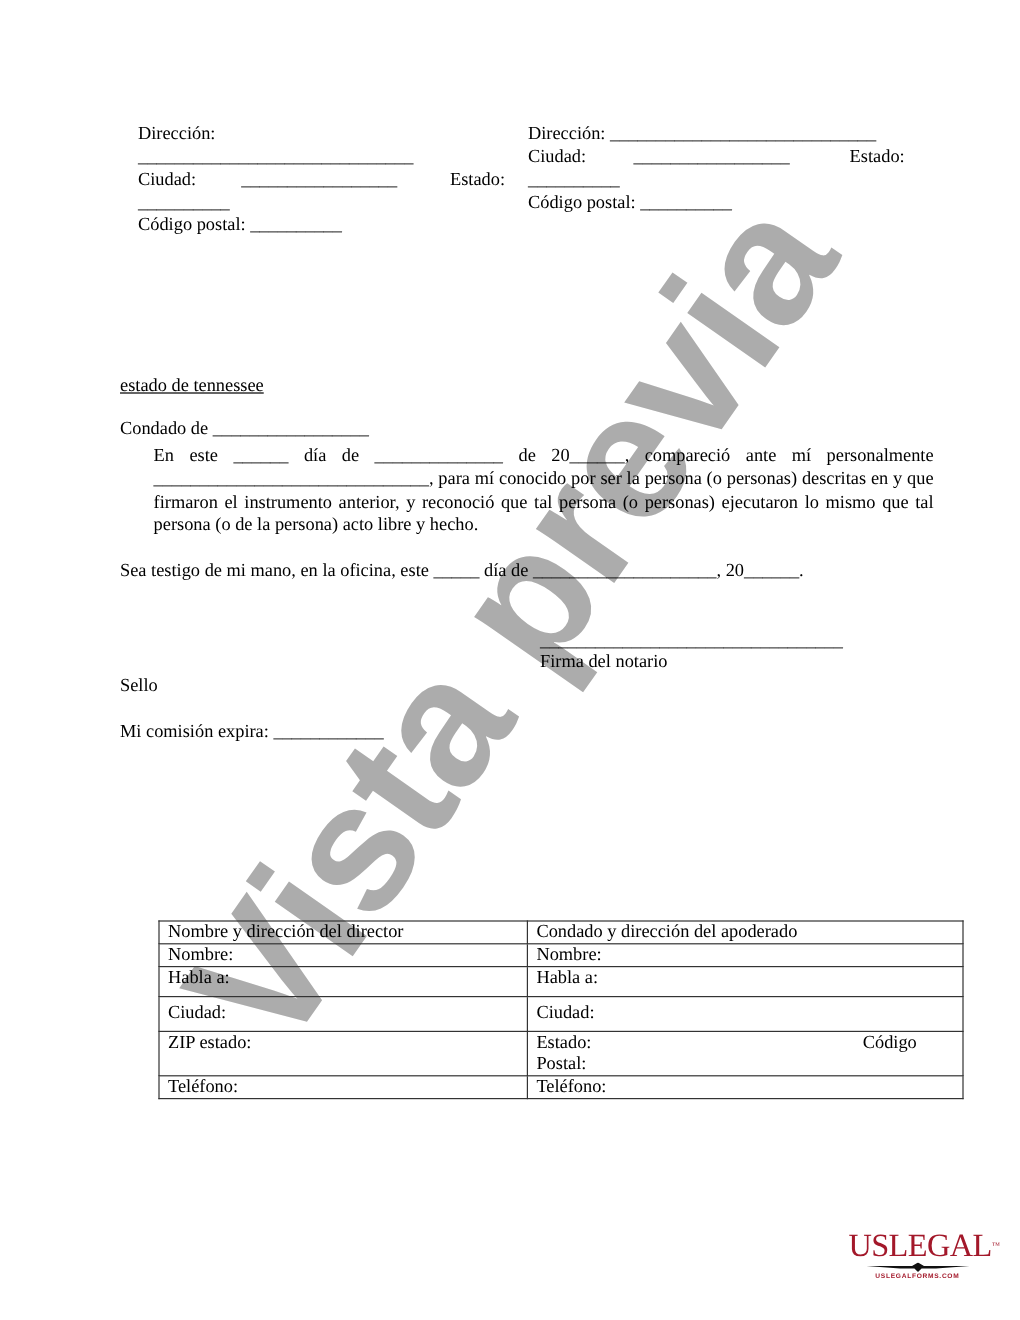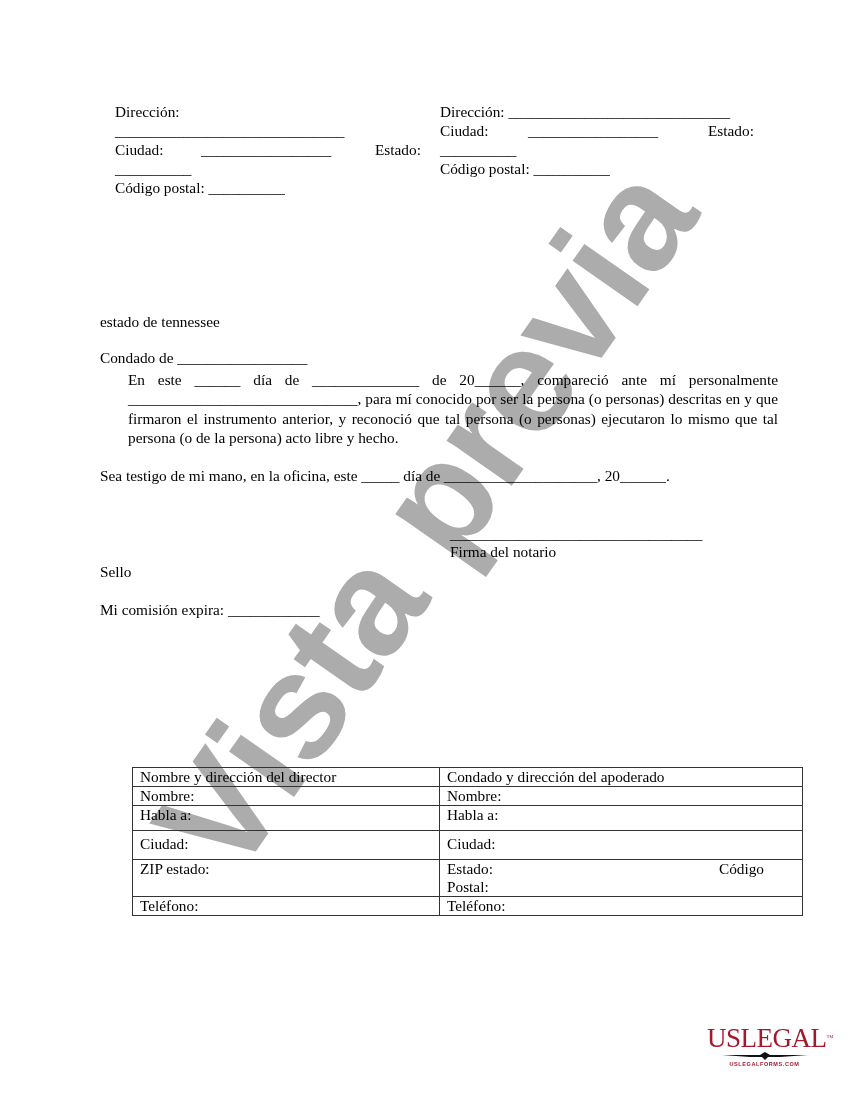--- a/index.html
+++ b/index.html
@@ -63,21 +63,21 @@
   <div class="abs" style="left:115px; top:159px;">__________</div>
   <div class="abs" style="left:115px; top:178px;">Código postal: __________</div>
 
   <div class="abs" style="left:440px; top:102px;">Dirección: _____________________________</div>
   <div class="abs" style="left:440px; top:121px;">Ciudad:</div>
   <div class="abs" style="left:528px; top:121px;">_________________</div>
   <div class="abs" style="left:708px; top:121px;">Estado:</div>
   <div class="abs" style="left:440px; top:140px;">__________</div>
   <div class="abs" style="left:440px; top:159px;">Código postal: __________</div>
 
-  <div class="abs" style="left:100px; top:312px;">estado de tennessee</div>
+  <div class="abs" style="left:100px; top:312px;text-decoration:underline;">estado de tennessee</div>
   <div class="abs" style="left:100px; top:348px;">Condado de _________________</div>
 
   <div class="para" style="top:370px; text-align: justify;">En este ______ día de ______________ de 20______, compareció ante mí personalmente ______________________________, para mí conocido por ser la persona (o personas) descritas en y que firmaron el instrumento anterior, y reconoció que tal persona (o personas) ejecutaron lo mismo que tal persona (o de la persona) acto libre y hecho.</div>
 
   <div class="abs" style="left:100px; top:466px;">Sea testigo de mi mano, en la oficina, este _____ día de ____________________, 20______.</div>
 
   <div class="abs" style="left:450px; top:524px;">_________________________________</div>
   <div class="abs" style="left:450px; top:542px;">Firma del notario</div>
 
   <div class="abs" style="left:100px; top:562px;">Sello</div>

